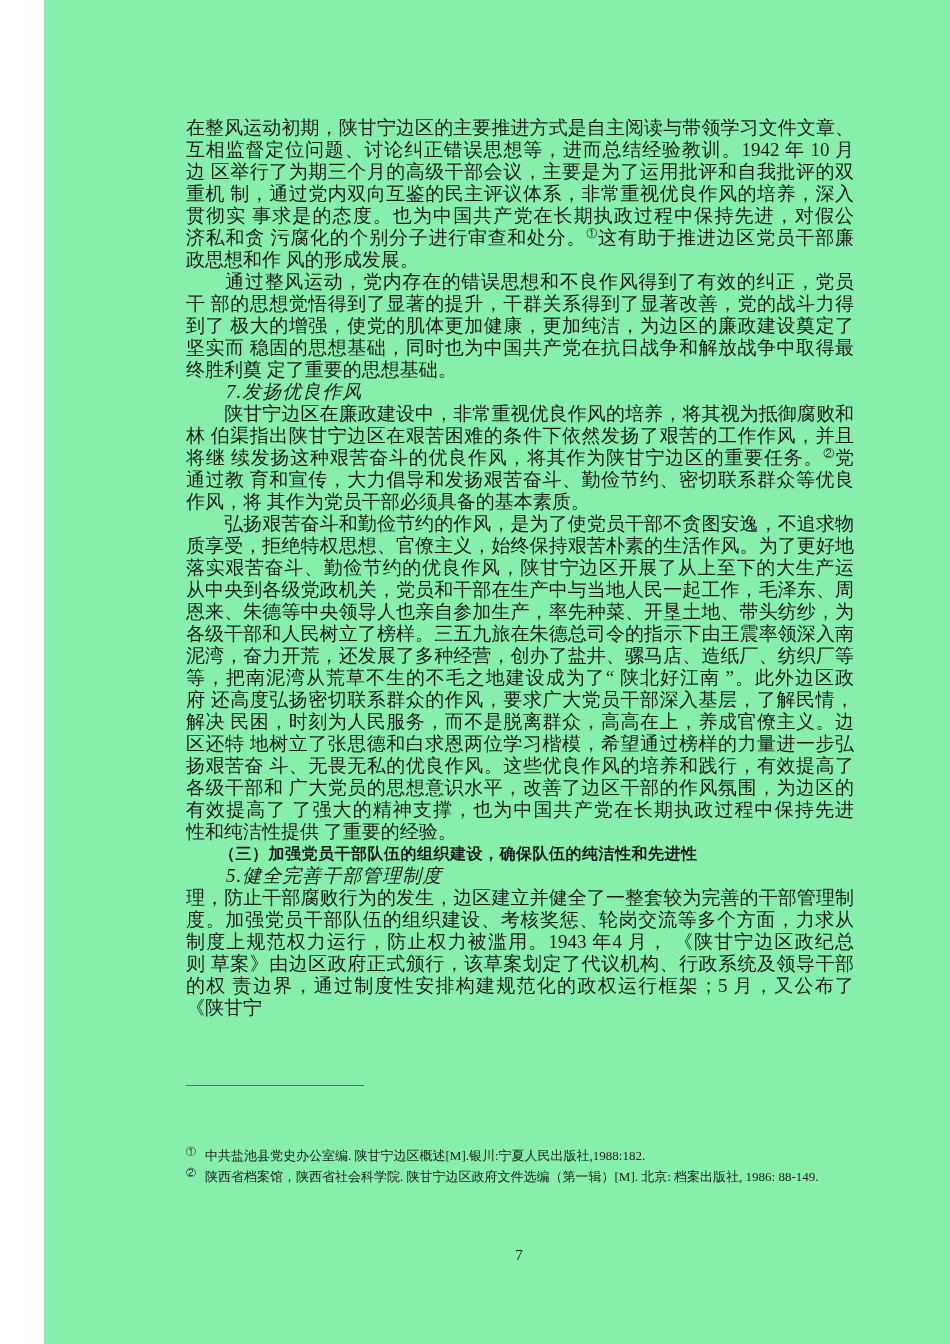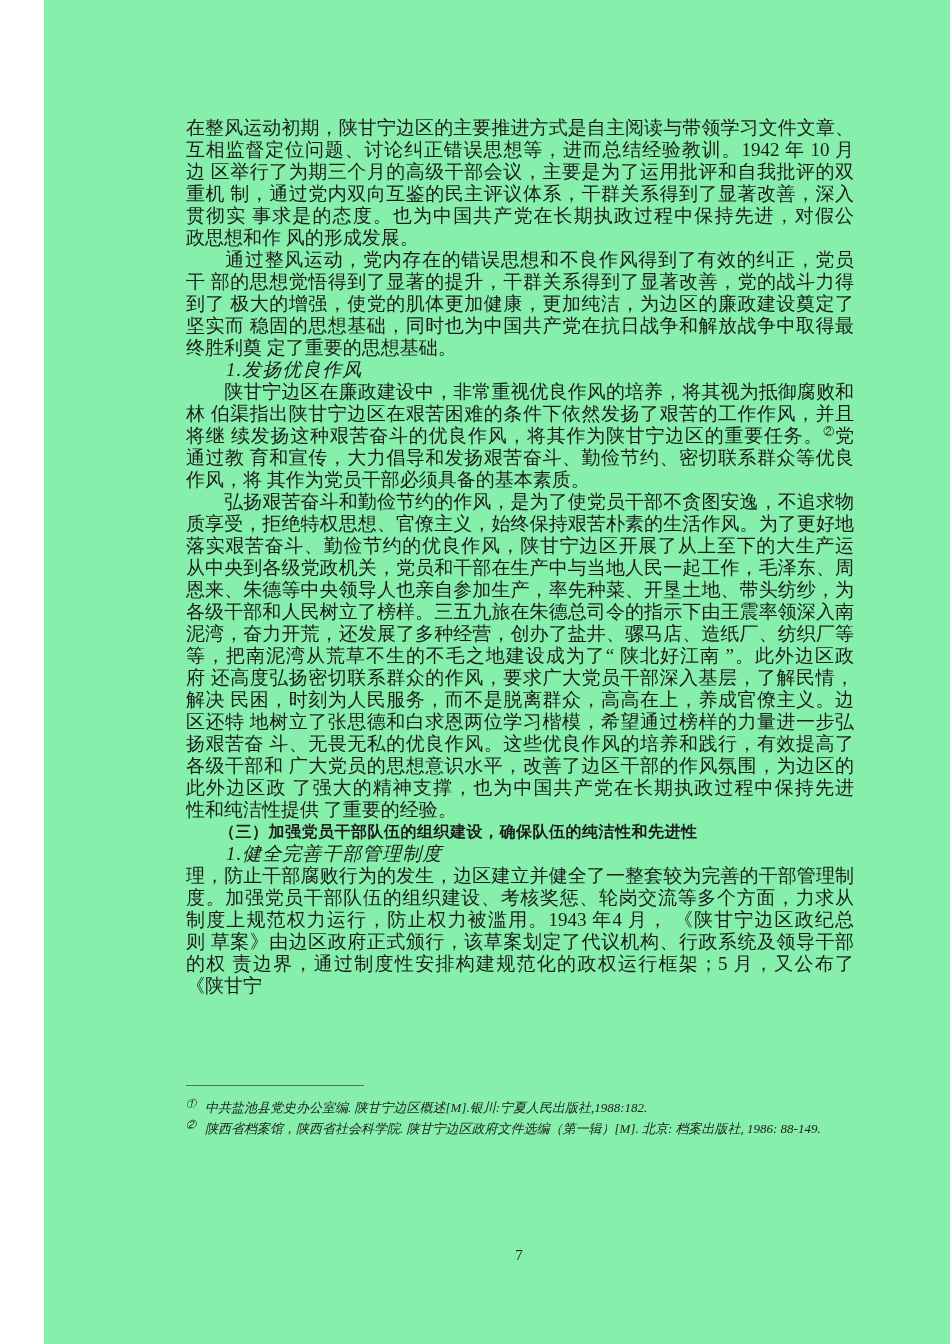--- a/index.html
+++ b/index.html
@@ -58,26 +58,25 @@
   .footnote-sep {
     position: absolute;
     left: 142px;
     top: 1085px;
     width: 178px;
     border-top: 1.5px solid #666666;
   }
   .footnotes {
     position: absolute;
     left: 142px;
-    top: 1097px;
+    top: 1145px;
     width: 690px;
     margin: 0;
     padding: 0;
     list-style: none;
-    font-style: italic;
   }
   .footnotes li {
     font-size: 13px;
     line-height: 21px;
     white-space: pre-wrap;
   }
   .fn-marker {
     font-size: 10px;
     vertical-align: super;
     line-height: 0;
@@ -95,51 +94,52 @@
 </style>
 </head>
 <body>
 
 <div class="page">
 
   <main class="text-block" id="text-block">
       <div class="line paragraph">在整风运动初期，陕甘宁边区的主要推进方式是自主阅读与带领学习文件文章、</div>
       <div class="line paragraph">互相监督定位问题、讨论纠正错误思想等，进而总结经验教训。1942 年 10 月</div>
       <div class="line paragraph">边 区举行了为期三个月的高级干部会议，主要是为了运用批评和自我批评的双</div>
-      <div class="line paragraph">重机 制，通过党内双向互鉴的民主评议体系，干群关系得到了显著改善，深入</div>
+      <div class="line paragraph">重机 制，通过党内双向互鉴的民主评议体系，非常重视优良作风的培养，深入</div>
       <div class="line paragraph">贯彻实 事求是的态度。也为中国共产党在长期执政过程中保持先进，对假公</div>
+      <div class="line paragraph">济私和贪 污腐化的个别分子进行审查和处分。<sup class="note-ref">①</sup>这有助于推进边区党员干部廉</div>
       <div class="line paragraph last">政思想和作 风的形成发展。</div>
       <div class="line paragraph">　　通过整风运动，党内存在的错误思想和不良作风得到了有效的纠正，党员</div>
       <div class="line paragraph">干 部的思想觉悟得到了显著的提升，干群关系得到了显著改善，党的战斗力得</div>
       <div class="line paragraph">到了 极大的增强，使党的肌体更加健康，更加纯洁，为边区的廉政建设奠定了</div>
       <div class="line paragraph">坚实而 稳固的思想基础，同时也为中国共产党在抗日战争和解放战争中取得最</div>
       <div class="line paragraph last">终胜利奠 定了重要的思想基础。</div>
-      <div class="line heading-kai last">　　1.发扬优良作风</div>
+      <div class="line heading-kai last">　　7.发扬优良作风</div>
       <div class="line paragraph">　　陕甘宁边区在廉政建设中，非常重视优良作风的培养，将其视为抵御腐败和</div>
       <div class="line paragraph">林 伯渠指出陕甘宁边区在艰苦困难的条件下依然发扬了艰苦的工作作风，并且</div>
       <div class="line paragraph">将继 续发扬这种艰苦奋斗的优良作风，将其作为陕甘宁边区的重要任务。<sup class="note-ref">②</sup>党</div>
       <div class="line paragraph">通过教 育和宣传，大力倡导和发扬艰苦奋斗、勤俭节约、密切联系群众等优良</div>
       <div class="line paragraph last">作风，将 其作为党员干部必须具备的基本素质。</div>
       <div class="line paragraph">　　弘扬艰苦奋斗和勤俭节约的作风，是为了使党员干部不贪图安逸，不追求物</div>
       <div class="line paragraph">质享受，拒绝特权思想、官僚主义，始终保持艰苦朴素的生活作风。为了更好地</div>
       <div class="line paragraph">落实艰苦奋斗、勤俭节约的优良作风，陕甘宁边区开展了从上至下的大生产运动，</div>
       <div class="line paragraph">从中央到各级党政机关，党员和干部在生产中与当地人民一起工作，毛泽东、周</div>
       <div class="line paragraph">恩来、朱德等中央领导人也亲自参加生产，率先种菜、开垦土地、带头纺纱，为</div>
       <div class="line paragraph">各级干部和人民树立了榜样。三五九旅在朱德总司令的指示下由王震率领深入南</div>
       <div class="line paragraph">泥湾，奋力开荒，还发展了多种经营，创办了盐井、骡马店、造纸厂、纺织厂等</div>
       <div class="line paragraph">等，把南泥湾从荒草不生的不毛之地建设成为了“ 陕北好江南 ”。此外边区政</div>
       <div class="line paragraph">府 还高度弘扬密切联系群众的作风，要求广大党员干部深入基层，了解民情，</div>
       <div class="line paragraph">解决 民困，时刻为人民服务，而不是脱离群众，高高在上，养成官僚主义。边</div>
       <div class="line paragraph">区还特 地树立了张思德和白求恩两位学习楷模，希望通过榜样的力量进一步弘</div>
       <div class="line paragraph">扬艰苦奋 斗、无畏无私的优良作风。这些优良作风的培养和践行，有效提高了</div>
       <div class="line paragraph">各级干部和 广大党员的思想意识水平，改善了边区干部的作风氛围，为边区的</div>
-      <div class="line paragraph">此外边区政 了强大的精神支撑，也为中国共产党在长期执政过程中保持先进</div>
+      <div class="line paragraph">有效提高了 了强大的精神支撑，也为中国共产党在长期执政过程中保持先进</div>
       <div class="line paragraph last">性和纯洁性提供 了重要的经验。</div>
       <div class="line heading-bold last">　　（三）加强党员干部队伍的组织建设，确保队伍的纯洁性和先进性</div>
-      <div class="line heading-kai last">　　1.健全完善干部管理制度</div>
+      <div class="line heading-kai last">　　5.健全完善干部管理制度</div>
       <div class="line paragraph">理，防止干部腐败行为的发生，边区建立并健全了一整套较为完善的干部管理制</div>
       <div class="line paragraph">度。加强党员干部队伍的组织建设、考核奖惩、轮岗交流等多个方面，力求从</div>
       <div class="line paragraph">制度上规范权力运行，防止权力被滥用。1943 年4 月， 《陕甘宁边区政纪总</div>
       <div class="line paragraph">则 草案》由边区政府正式颁行，该草案划定了代议机构、行政系统及领导干部</div>
       <div class="line paragraph">的权 责边界，通过制度性安排构建规范化的政权运行框架；5 月，又公布了</div>
       <div class="line paragraph last">《陕甘宁</div>
     </main>
 
   <div class="footnote-sep"></div>
 

